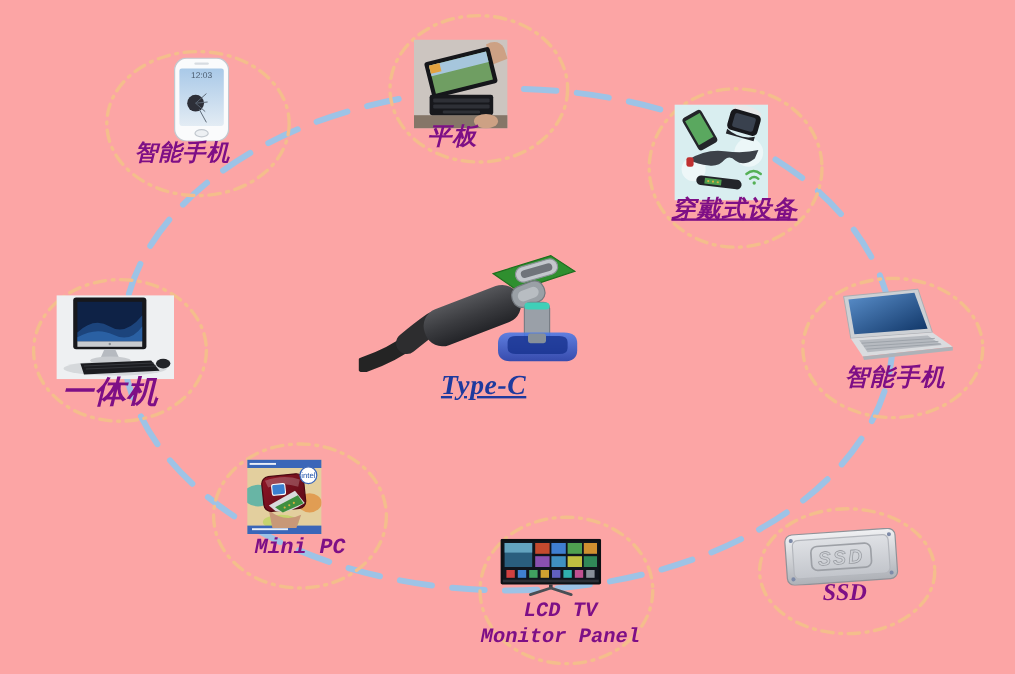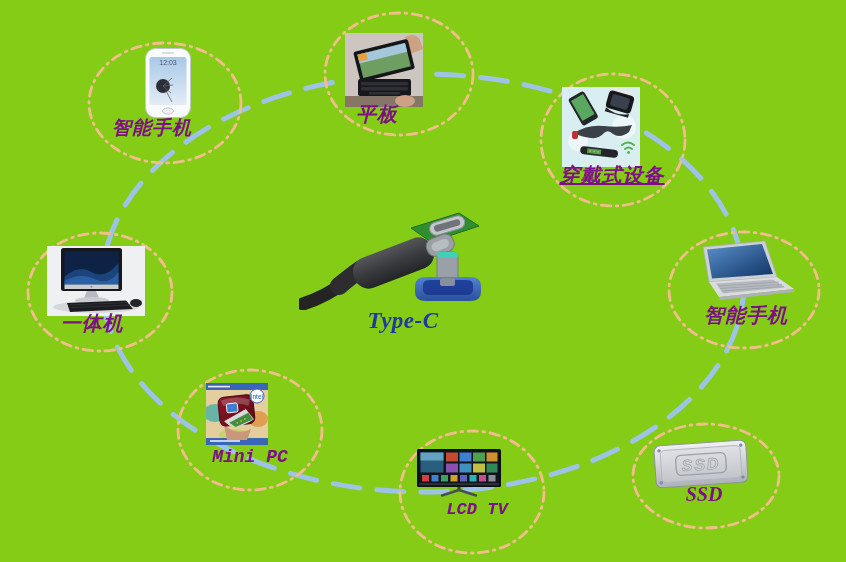--- a/index.html
+++ b/index.html
@@ -1,17 +1,17 @@
 <!DOCTYPE html>
 <html><head>
 <meta charset="utf-8">
 <style>
   html,body{margin:0;padding:0;background:#fff;}
   #stage{
-    position:relative;width:846px;height:562px;background:#84cc16;overflow:hidden;
+    position:relative;width:846px;height:562px;background:#fca5a5;overflow:hidden;
     font-family:"Liberation Sans",sans-serif;
   }
   #rings-layer{position:absolute;left:0;top:0;width:846px;height:562px;z-index:1;}
   .device{position:absolute;z-index:3;}
   .label{
     position:absolute;z-index:4;text-align:center;color:#7E0F86;
     font-family:"Liberation Serif",serif;font-style:italic;font-weight:bold;
     white-space:nowrap;line-height:1.15;
   }
   .label.zh{font-size:20px;letter-spacing:1px;}
@@ -192,21 +192,22 @@
         <rect x="71.5" y="26" width="7" height="6.5" fill="#888f98"></rect>
       </g>
       <rect x="2" y="34" width="80" height="2.3" fill="#2b2f36"></rect>
       <rect x="40.5" y="38" width="3" height="3.5" fill="#3a3e44"></rect>
       <g stroke="#4a4e54" stroke-width="2.4" stroke-linecap="round">
         <line x1="42" y1="41" x2="25" y2="46.5"></line>
         <line x1="42" y1="41" x2="59" y2="46.5"></line>
       </g>
     </svg>
   </div>
-  <div class="label mono" style="left:407px;top:500px;width:140px;text-align:center;">LCD TV</div>
+  <div class="label mono" style="left:397px;top:500px;width:140px;text-align:center;">LCD TV</div>
+  <div class="label mono" style="left:387px;top:522px;width:160px;">Monitor Panel</div>
 
   <div class="device" style="left:206px;top:383px;width:62px;height:62px;">
     <svg width="62" height="62" viewBox="0 0 62 62">
       <defs>
           <linearGradient id="nucG" x1="0" y1="0" x2="1" y2="1">
         <stop offset="0" stop-color="#8e1626"></stop>
             <stop offset="1" stop-color="#5c0a16"></stop>
       </linearGradient>
         </defs>
       <rect width="62" height="62" fill="#e3cf9e"></rect>
@@ -247,21 +248,21 @@
       <path d="M40 45 h9 l3.5 8 h-16 z" fill="#b6bac0"></path>
       <ellipse cx="45" cy="54.5" rx="17" ry="3.5" fill="#c9ccd0"></ellipse>
       <path d="M20 57 L79 54.5 L86 63 L23 66 z" fill="#1b1c20"></path>
       <g stroke="#35373d" stroke-width="0.8">
         <line x1="23" y1="59" x2="81" y2="56.5"></line>
           <line x1="24.5" y1="61.5" x2="83" y2="59"></line>
       </g>
       <ellipse cx="89" cy="57" rx="6" ry="4" fill="#222428"></ellipse>
     </svg>
   </div>
-  <div class="label zh" style="left:32px;top:312px;width:120px;font-size:20px;">一体机</div>
+  <div class="label zh" style="left:32px;top:312px;width:120px;font-size:26px;">一体机</div>
 
   <div class="device" style="left:299px;top:206px;width:188px;height:104px;">
     <svg width="188" height="104" viewBox="0 0 188 104">
       <defs>
         <linearGradient id="plugG" x1="0" y1="0" x2="0" y2="1">
           <stop offset="0" stop-color="#55565a"></stop>
             <stop offset="0.5" stop-color="#3a3b3f"></stop>
             <stop offset="1" stop-color="#232428"></stop>
         </linearGradient>
         <linearGradient id="dockG" x1="0" y1="0" x2="0" y2="1">
@@ -290,15 +291,15 @@
 
       <g>
         <rect x="138" y="46" width="21" height="34" rx="5" fill="#9aa0a8" stroke="#787e86"></rect>
         <rect x="138" y="46" width="21" height="6" rx="3" fill="#3fd0b8"></rect>
         <path d="M116 80 q0 -9 11 -9 h44 q11 0 11 9 v6 q0 9 -11 9 h-44 q-11 0 -11 -9 z" fill="url(#dockG)" opacity="0.88"></path>
         <path d="M124 79 q0 -5 7 -5 h36 q7 0 7 5 v5 q0 5 -7 5 h-36 q-7 0 -7 -5 z" fill="#16328e" opacity="0.8"></path>
         <rect x="141" y="72" width="15" height="8" rx="2" fill="#86909a"></rect>
       </g>
     </svg>
   </div>
-  <div class="label typec" style="left:343px;top:308px;width:120px;">Type-C</div>
+  <div class="label typec" style="left:343px;top:308px;width:120px;text-decoration:underline;">Type-C</div>
 
 </div>
 
 </body></html>

